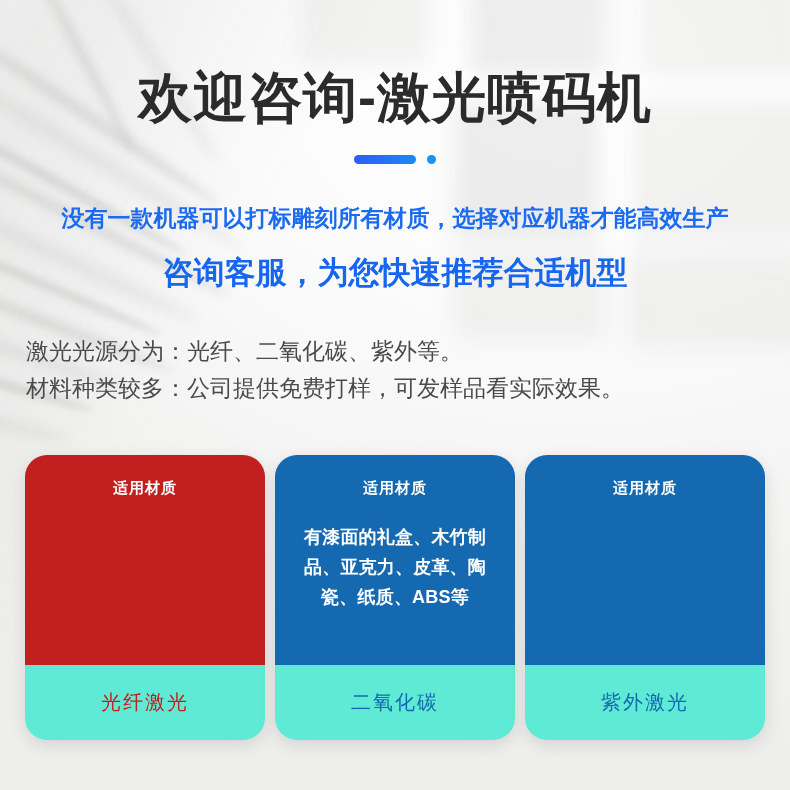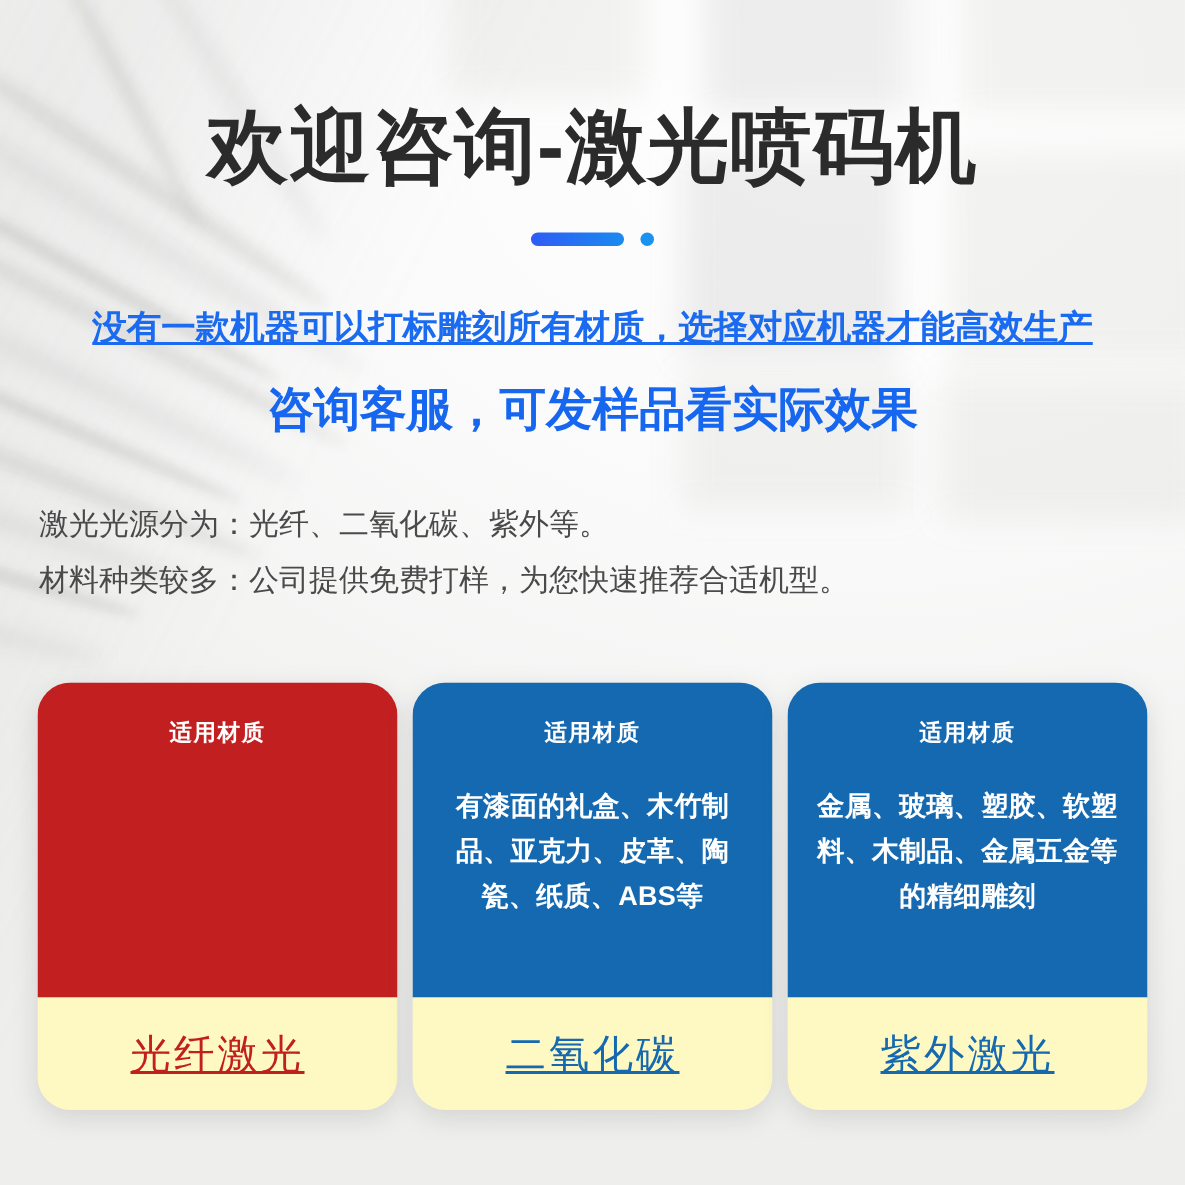--- a/index.html
+++ b/index.html
@@ -117,38 +117,37 @@
   .sub-line-1 {
     position: absolute;
     left: 0;
     top: 203px;
     width: 790px;
     text-align: center;
     font-size: 23px;
     font-weight: 700;
     color: #1b6bf0;
     white-space: nowrap;
-    text-decoration: underline;
   }
   .sub-line-2 {
     position: absolute;
     left: 0;
     top: 252px;
     width: 790px;
     text-align: center;
     font-size: 31px;
     font-weight: 700;
     color: #1666ef;
     white-space: nowrap;
   }
 
   .note {
     position: absolute;
     left: 26px;
-    font-size: 20px;
+    font-size: 23px;
     color: #4a4a4a;
     white-space: nowrap;
     font-family: Liberation Serif, serif;
   }
   .note.n1 { top: 336px; }
   .note.n2 { top: 373px; }
 
   
   .cards {
     position: absolute;
@@ -196,25 +195,24 @@
     font-weight: 700;
     line-height: 30px;
     letter-spacing: 0.2px;
   }
 
   .card-foot {
     height: 75px;
     display: flex;
     align-items: center;
     justify-content: center;
-    background: #fef9c3;
-    font-size: 27px;
+    background: #5eead4;
+    font-size: 20px;
     font-weight: 400;
     letter-spacing: 2px;
-    text-decoration: underline;
   }
   .card.c1 .card-foot { color: #c22020; }
   .card.c2 .card-foot { color: #1569b0; }
   .card.c3 .card-foot { color: #1569b0; text-align: center; }
 </style>
 </head>
 <body>
 
 <div id="poster">
 
@@ -253,25 +251,25 @@
 
     <div class="headline">欢迎咨询-激光喷码机</div>
 
     <div class="divider">
       <span class="bar"></span>
       <span class="dot"></span>
     </div>
 
     <div class="sub-line-1">没有一款机器可以打标雕刻所有材质，选择对应机器才能高效生产</div>
 
-    <div class="sub-line-2">咨询客服，可发样品看实际效果</div>
+    <div class="sub-line-2">咨询客服，为您快速推荐合适机型</div>
 
     <div class="note n1">激光光源分为：光纤、二氧化碳、紫外等。</div>
 
-    <div class="note n2">材料种类较多：公司提供免费打样，为您快速推荐合适机型。</div>
+    <div class="note n2">材料种类较多：公司提供免费打样，可发样品看实际效果。</div>
 
     <div class="cards">
 
       <div class="card c1">
         <div class="card-top">
           <div class="card-title">适用材质</div>
         </div>
         <div class="card-foot">光纤激光</div>
       </div>
 
@@ -279,20 +277,19 @@
         <div class="card-top">
           <div class="card-title">适用材质</div>
           <div class="card-body">有漆面的礼盒、木竹制品、亚克力、皮革、陶瓷、纸质、ABS等</div>
         </div>
         <div class="card-foot">二氧化碳</div>
       </div>
 
       <div class="card c3">
         <div class="card-top">
           <div class="card-title">适用材质</div>
-          <div class="card-body">金属、玻璃、塑胶、软塑料、木制品、金属五金等的精细雕刻</div>
         </div>
         <div class="card-foot">紫外激光</div>
       </div>
 
     </div>
   </div>
 </div>
 
 </body></html>

